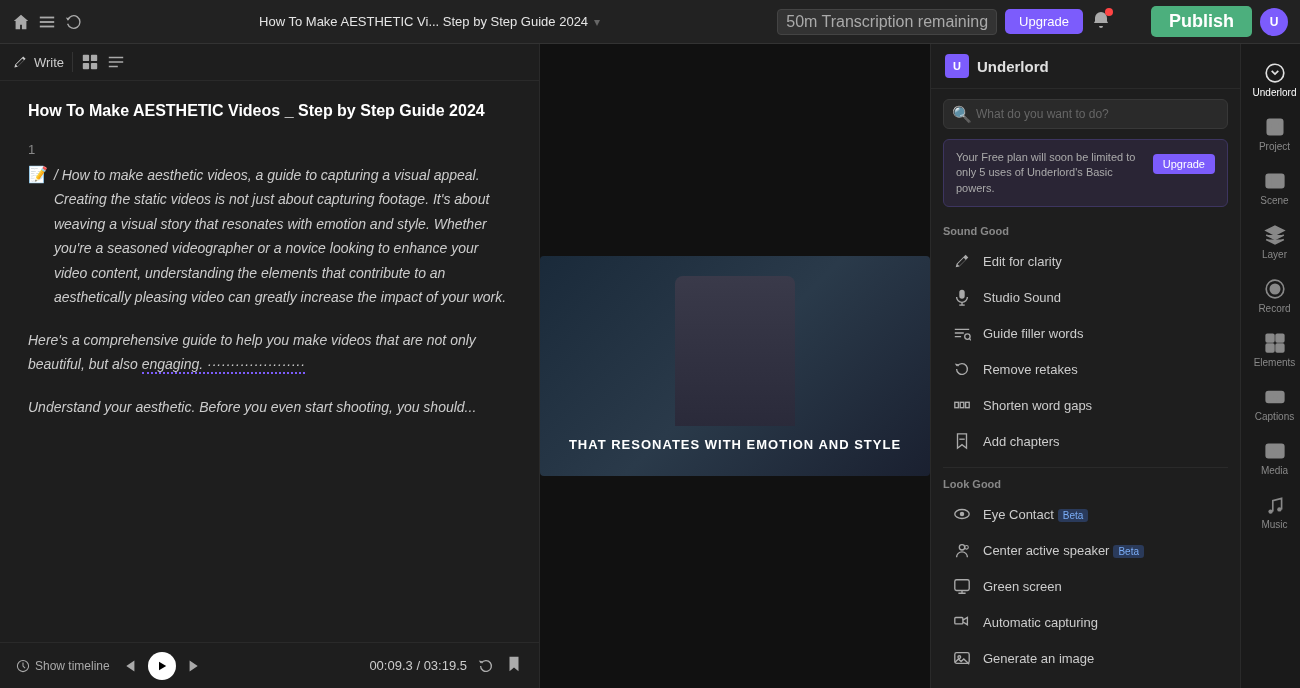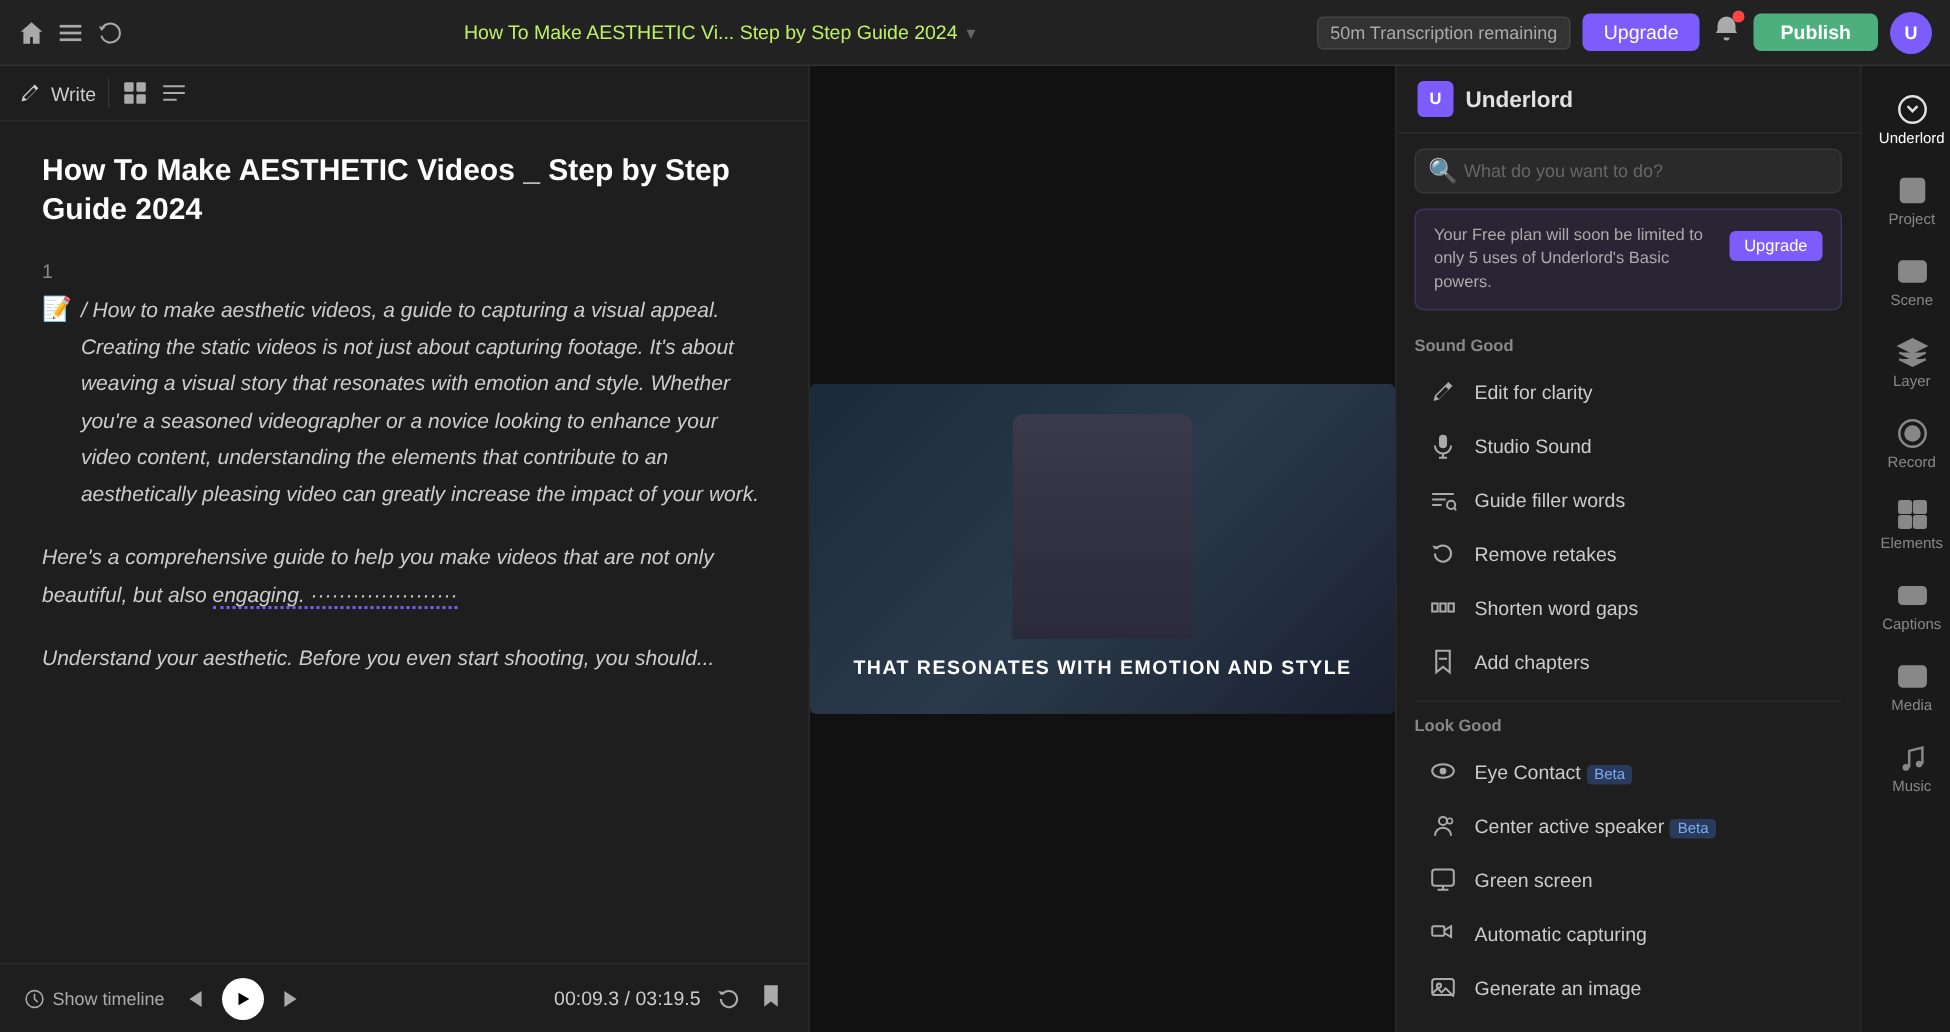--- a/index.html
+++ b/index.html
@@ -3,39 +3,39 @@
   <meta charset="utf-8">
   <style>
     * { box-sizing: border-box; margin: 0; padding: 0; }
     body { font-family: -apple-system, BlinkMacSystemFont, 'Segoe UI', sans-serif; background: #1a1a1a; color: #e0e0e0; width: 1300px; height: 688px; overflow: hidden; display: flex; flex-direction: column; }
 
     
     .topbar { display: flex; align-items: center; background: #222; height: 44px; padding: 0 12px; border-bottom: 1px solid #333; gap: 10px; flex-shrink: 0; }
     .topbar-left { display: flex; align-items: center; gap: 8px; }
     .topbar-center { flex: 1; display: flex; align-items: center; justify-content: center; gap: 6px; }
     .topbar-right { display: flex; align-items: center; gap: 8px; }
-    .project-title { color: #bef264; font-size: 13px; white-space: nowrap; overflow: hidden; text-overflow: ellipsis; max-width: 340px; }
+    .project-title { color: #e5e5e5; font-size: 13px; white-space: nowrap; overflow: hidden; text-overflow: ellipsis; max-width: 340px; }
     .chevron-icon { color: #666; font-size: 12px; }
-    .transcription-badge { background: #333; border: 1px solid #444; border-radius: 4px; padding: 3px 8px; font-size: 12px; color: #aaa; }
+    .transcription-badge { background: #333; border: 1px solid #444; border-radius: 4px; padding: 3px 8px; font-size: 16px; color: #aaa; }
     .upgrade-btn { background: #7c5cfc; color: #fff; border: none; border-radius: 5px; padding: 5px 14px; font-size: 13px; cursor: pointer; }
-    .publish-btn { background: #4caf7d; color: #fff; border: none; border-radius: 5px; padding: 5px 18px; font-size: 13px; cursor: pointer; font-weight: 600; }
+    .publish-btn { background: #4caf7d; color: #fff; border: none; border-radius: 5px; padding: 5px 18px; font-size: 18px; cursor: pointer; font-weight: 600; margin-left: 32px; }
     .avatar-circle { width: 28px; height: 28px; border-radius: 50%; background: #7c5cfc; display: flex; align-items: center; justify-content: center; font-size: 12px; color: #fff; font-weight: 700; }
     .notification-icon { position: relative; cursor: pointer; }
     .notification-dot { position: absolute; top: -2px; right: -2px; width: 8px; height: 8px; background: #f44; border-radius: 50%; }
 
     
     .main { display: flex; flex: 1; overflow: hidden; }
 
     
     .text-panel { width: 540px; flex-shrink: 0; background: #1e1e1e; display: flex; flex-direction: column; border-right: 1px solid #2a2a2a; }
     .text-toolbar { display: flex; align-items: center; padding: 8px 12px; border-bottom: 1px solid #2a2a2a; gap: 8px; }
     .write-btn { display: flex; align-items: center; gap: 6px; background: none; border: none; color: #ccc; cursor: pointer; font-size: 13px; }
     .toolbar-divider { width: 1px; height: 20px; background: #333; }
     .text-content { flex: 1; overflow-y: auto; padding: 20px 28px; }
-    .doc-title { font-size: 20px; font-weight: 700; color: #fff; line-height: 1.3; margin-bottom: 20px; }
+    .doc-title { font-size: 16px; font-weight: 700; color: #fff; line-height: 1.3; margin-bottom: 20px; }
     .section-num { color: #888; font-size: 13px; margin-bottom: 6px; }
     .cursor-line { display: flex; align-items: flex-start; gap: 6px; }
     .cursor-mark { color: #7c5cfc; font-size: 16px; margin-top: 2px; }
     .body-text { font-size: 14px; line-height: 1.75; color: #ccc; margin-bottom: 18px; font-style: italic; }
     .dotted-text { border-bottom: 2px dotted #7c5cfc; }
     .bottom-bar { height: 46px; display: flex; align-items: center; padding: 0 16px; border-top: 1px solid #2a2a2a; gap: 10px; }
     .timeline-btn { display: flex; align-items: center; gap: 5px; font-size: 12px; color: #aaa; background: none; border: none; cursor: pointer; }
     .time-display { font-size: 13px; color: #ccc; margin-left: auto; }
     .playback-controls { display: flex; align-items: center; gap: 10px; }
     .play-btn { width: 28px; height: 28px; border-radius: 50%; background: #fff; display: flex; align-items: center; justify-content: center; cursor: pointer; border: none; }

